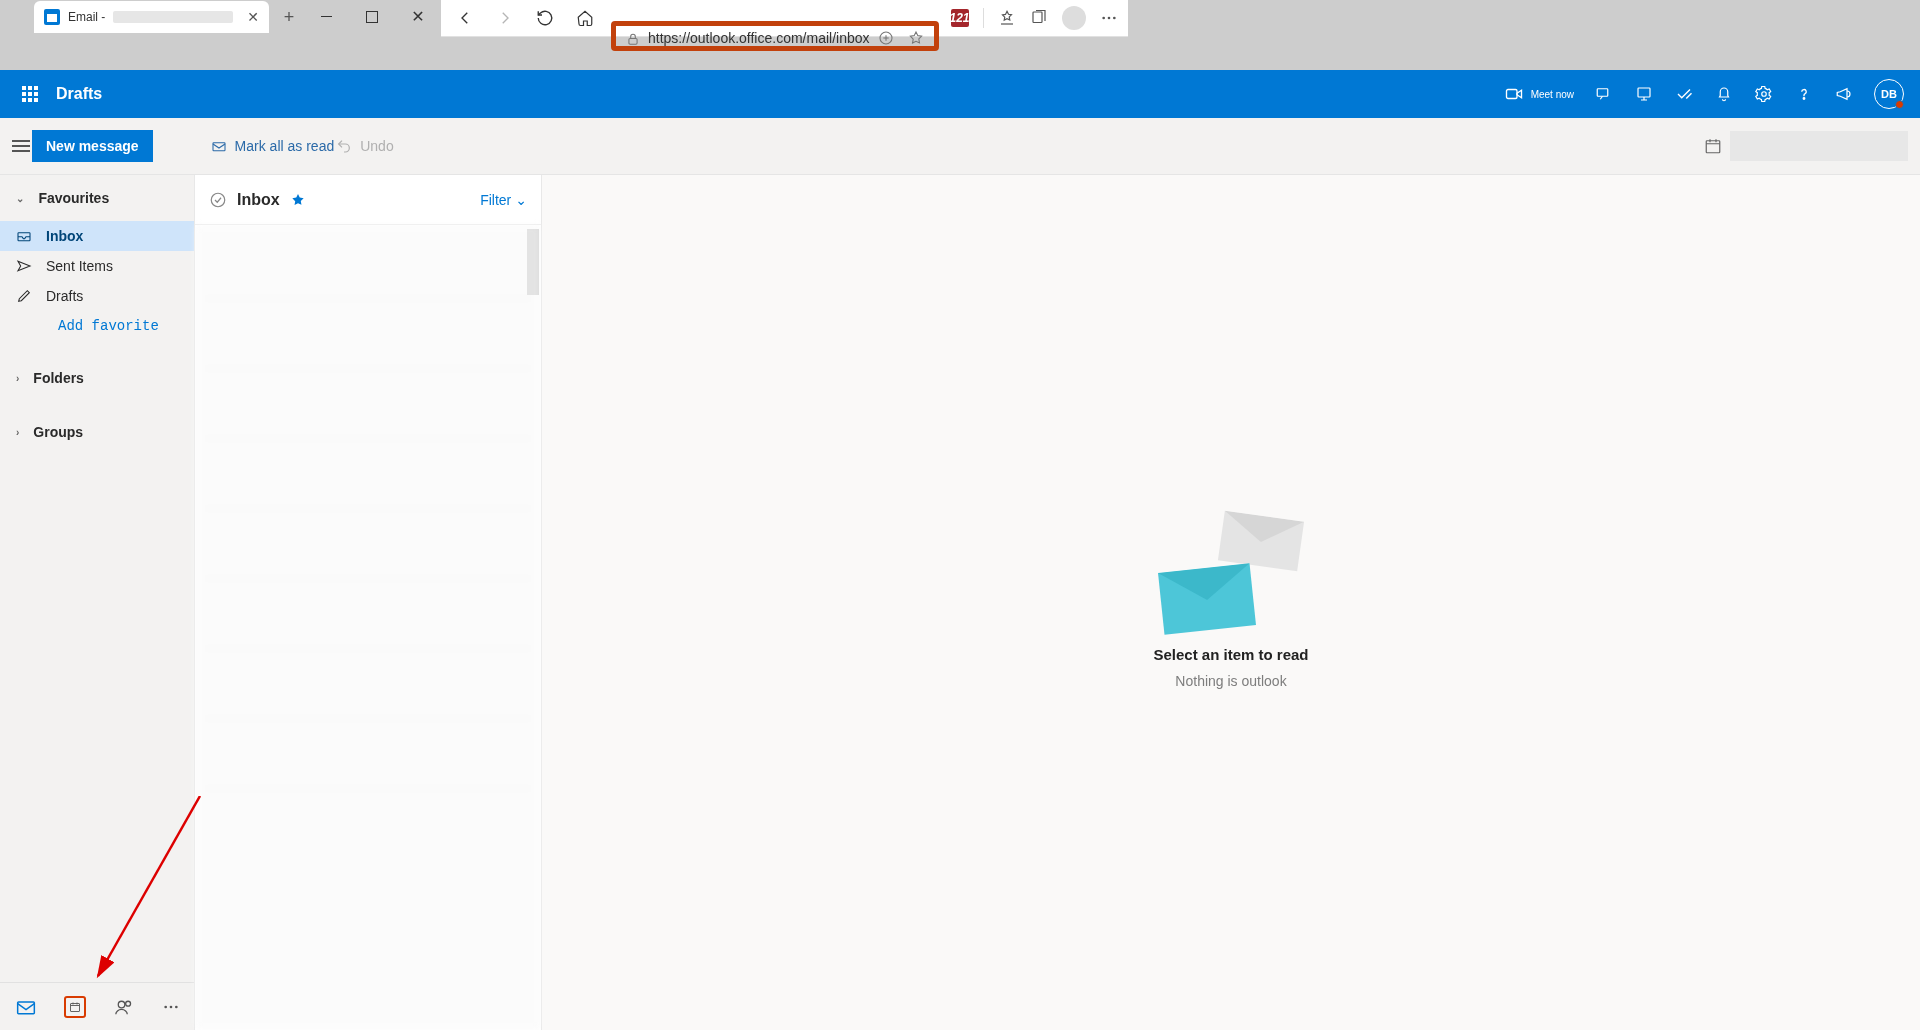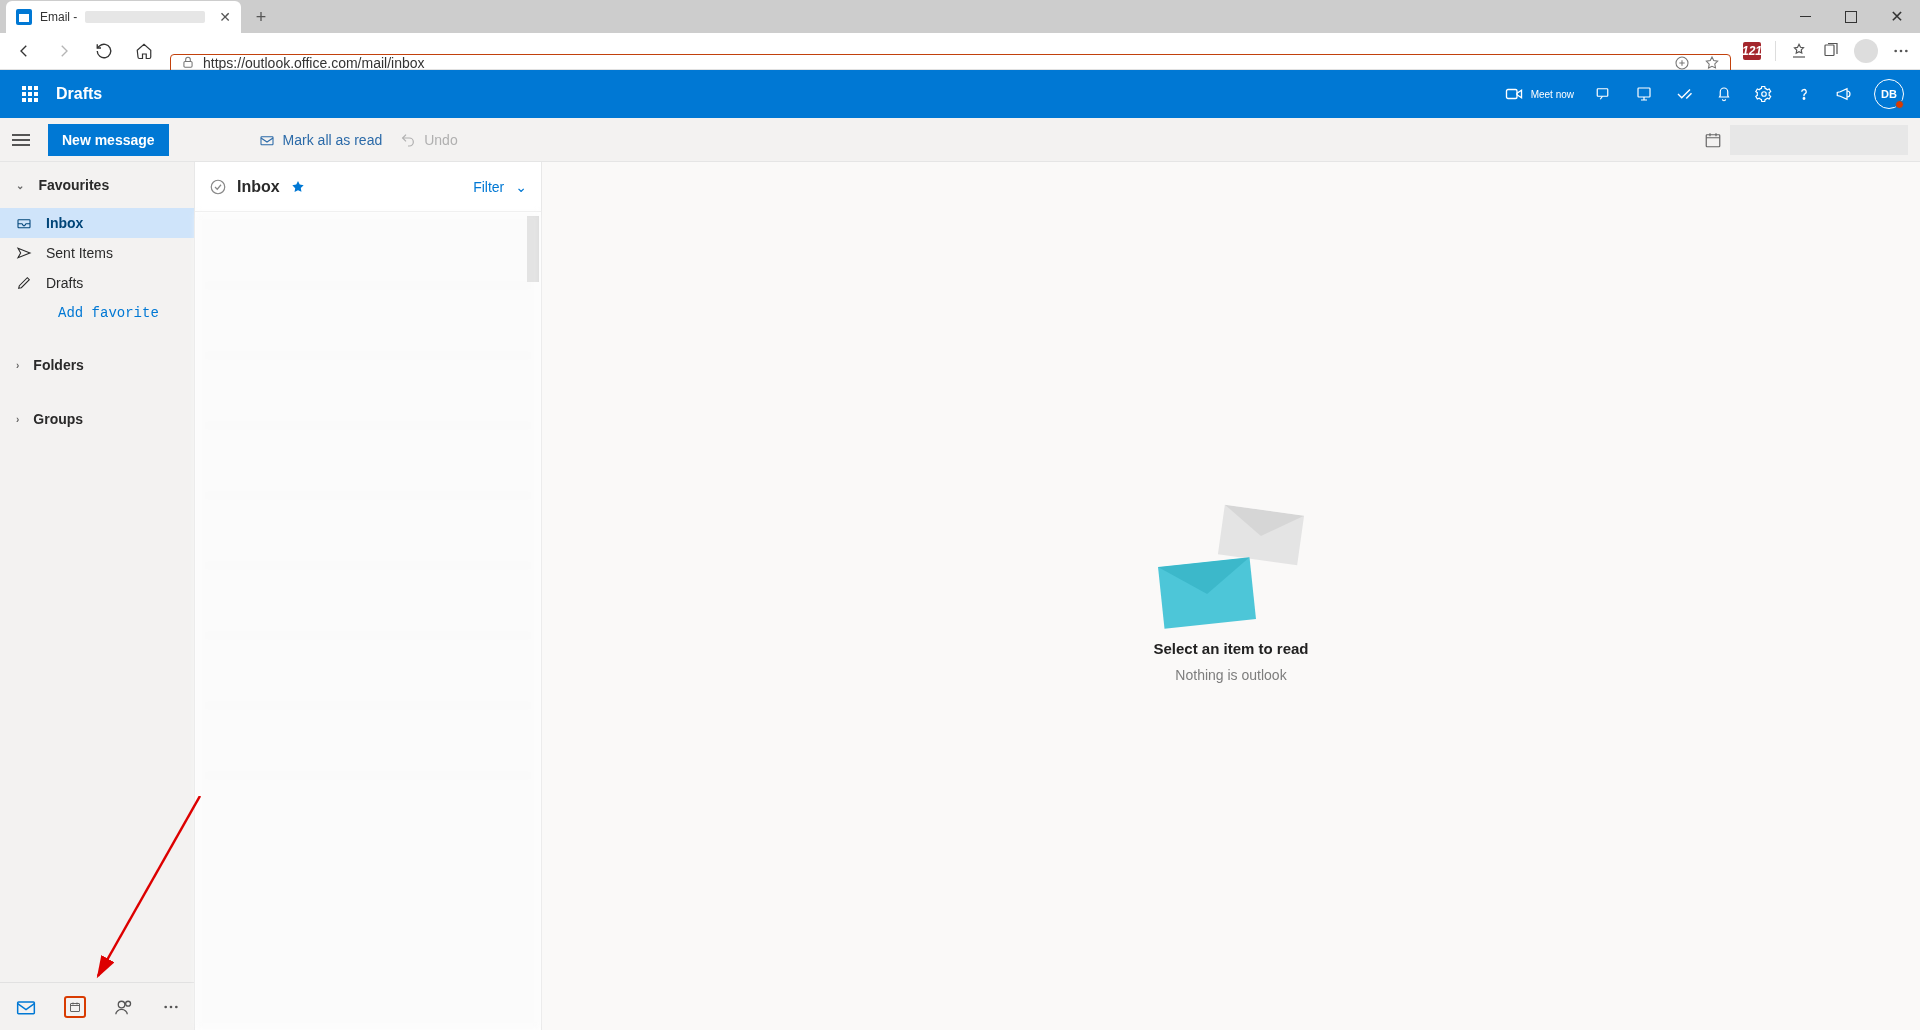--- a/index.html
+++ b/index.html
@@ -1,35 +1,35 @@
 <!DOCTYPE html>
 <html><head>
   <meta charset="utf-8">
   <style>
     * { box-sizing: border-box; margin: 0; padding: 0; font-family: 'Segoe UI', Arial, sans-serif; }
     body { width: 1920px; height: 1030px; overflow: hidden; background: #fff; display: flex; flex-direction: column; }
 
     
-    .browser-chrome { height: 70px; background: #cdcdcd; display: flex; flex-direction: column; }
+    .browser-chrome { height: 70px; background: #cdcdcd; display: flex; flex-direction: row; padding-left: 28px; }
     .tab-strip { height: 33px; display: flex; align-items: flex-end; padding-left: 6px; }
     .tab { background: #fff; height: 32px; width: 235px; border-radius: 6px 6px 0 0; display: flex; align-items: center; padding: 0 10px; font-size: 12px; color: #333; gap: 8px; }
     .tab-favicon { width:16px; height:16px; background:#0078d4; border-radius:2px; position:relative; }
     .tab-favicon::after{ content:""; position:absolute; inset:3px; background:#fff; clip-path: polygon(0 20%, 100% 20%, 100% 100%, 0 100%); }
     .tab-title-redact { background:#e6e6e6; height:12px; width:120px; border-radius:2px; }
     .tab-close{ margin-left:auto; font-size:14px;color:#555;}
     .new-tab { width:28px; height:28px; display:flex; align-items:center; justify-content:center; font-size:18px; color:#555; margin-left:6px; margin-bottom:2px; cursor:pointer;}
     .window-ctrls { margin-left:auto; display:flex; height:33px; }
     .wctrl{ width:46px; display:flex; align-items:center; justify-content:center; color:#333;}
     .wctrl.min::before{content:""; width:11px; height:1px; background:#333;}
     .wctrl.max::before{content:""; width:10px; height:10px; border:1px solid #333;}
     .wctrl.cls{ font-size:16px; }
     .nav-bar { background:#fff; height:37px; display:flex; align-items:center; padding: 0 10px; gap:12px; border-bottom:1px solid #e1e1e1; }
     .nav-btn{ width:28px; height:28px; display:flex; align-items:center; justify-content:center; color:#333; cursor:pointer;}
     .nav-btn.disabled{ color:#b5b5b5; }
-    .addr-wrap{ flex:1; height:30px; border:1px solid #c2410c; border-radius:4px; display:flex; align-items:flex-start; padding:0 10px; gap:8px; color:#555;margin-top:35px;}
+    .addr-wrap{ flex:1; height:30px; border:5px solid #c2410c; border-radius:4px; display:flex; align-items:flex-end; padding:0 10px; gap:8px; color:#555;margin-top:35px;}
     .addr-text{ font-size:14px; color:#333; }
     .addr-right{ margin-left:auto; display:flex; gap:14px; align-items:center; color:#666;}
     .ext-icons{ display:flex; gap:14px; align-items:center;}
     .ext-cal{ width:18px; height:18px; background:#a4262c; color:#fff; font-size:8px; display:flex; flex-direction:column; align-items:center; justify-content:center; border-radius:2px; font-weight:600;}
     .ext-cal .num{font-size:12px; line-height:1;font-style:italic;}
     .avatar-sm{ width:24px;height:24px;border-radius:50%;background:#ddd;}
     .ext-sep{ width:1px; height:20px; background:#ddd;}
 
     
     .owa-header{ height:48px; background:#0078d4; display:flex; align-items:center; padding:0 10px; color:#fff;}
@@ -40,21 +40,21 @@
     .search-box{ width:350px; height:32px; background:#8ebff1; border-radius:3px; display:flex; align-items:center; padding:0 12px; gap:10px; color:#fff;}
     .search-box input{ background:transparent; border:none; outline:none; color:#fff; font-size:14px; width:100%;}
     .search-box input::placeholder{ color:#e8f2fc; }
     .hdr-right{ margin-left:auto; display:flex; align-items:center; gap:20px; padding-right:6px;}
     .hdr-icon{ width:20px; height:20px; display:flex; align-items:center; justify-content:center; }
     .meet-now{ display:flex; align-items:center; gap:8px; font-size:10px;}
     .avatar-badge{ position:relative; width:30px;height:30px;border:1px solid #fff; border-radius:50%; display:flex;align-items:center;justify-content:center; font-size:11px; font-weight:600;}
     .avatar-badge .dot{ position:absolute; bottom:-1px; right:-1px; width:9px;height:9px;background:#d83b01;border-radius:50%; border:1px solid #0078d4;}
 
     
-    .cmd-bar{ height:44px; background:#f3f2f1; border-bottom:1px solid #e5e5e5; display:flex; align-items:center; padding:0 12px; gap:18px;}
+    .cmd-bar{ height:57px; background:#f3f2f1; border-bottom:1px solid #e5e5e5; display:flex; align-items:center; padding:0 12px; gap:2px;}
     .hamburger{ display:flex; flex-direction:column; gap:3px; width:18px;}
     .hamburger span{height:2px;background:#555;}
     .new-msg{ background:#0078d4; color:#fff; height:32px; padding:0 14px; font-size:14px; font-weight:600; display:flex; align-items:center; border:none; cursor:pointer;}
     .cmd-btn{ display:flex; align-items:center; gap:8px; color:#2b6aa8; font-size:14px; cursor:pointer;}
     .cmd-btn.disabled{ color:#b0b0b0; }
     .cmd-right{ margin-left:auto; display:flex; align-items:center; gap:8px;}
     .cal-redact{ width:178px; height:30px; background:#e7e7e7;}
 
     
     .main{ flex:1; display:flex; background:#faf9f8; min-height:0;}
@@ -68,21 +68,21 @@
 
     .bottom-nav{ height:48px; border-top:1px solid #e1e1e1; display:flex; align-items:center; padding:0 16px; gap:28px; position:relative;}
     .bn-icon{ width:22px;height:22px; display:flex;align-items:center;justify-content:center; color:#555;}
     .bn-icon.mail{ color:#0078d4;}
     .bn-icon.calendar{ border:2px solid #d83b01; padding:3px; border-radius:3px; }
 
     
     .msg-list{ width:348px; background:#fff; border-left:1px solid #e8e8e8; border-right:1px solid #e8e8e8; display:flex; flex-direction:column; position:relative;}
     .list-header{ height:50px; display:flex; align-items:center; padding:0 14px; gap:10px; border-bottom:1px solid #eee;}
     .list-title{ font-size:16px; font-weight:600; color:#2a2a2a;}
-    .filter{ margin-left:auto; color:#0078d4; font-size:14px; display:flex; align-items:center; gap:11px;}
+    .filter{ margin-left:auto; color:#0078d4; font-size:14px; display:flex; align-items:center; gap:4px;}
     .blur-area{ flex:1; background: linear-gradient(#f8f8f8, #f8f8f8); filter: blur(3px); opacity:.5; padding:10px;}
     .blur-item{ height:64px; border-bottom:1px solid #eee; margin-bottom:6px;}
     .mini-scroll{ position:absolute; right:2px; top:54px; width:12px; height:66px; background:#cfcfcf; border-radius:0px;}
 
     
     .reading{ flex:1; display:flex; align-items:center; justify-content:center; flex-direction:column; gap:10px; background:#faf9f8; position:relative;}
     .env-illustration{ position:relative; width:140px; height:120px;}
     .envB{ position:absolute; right:0; top:0; width:80px; height:50px; background:#e4e4e4; transform:rotate(8deg);}
     .envB::before{content:"";position:absolute;top:0;left:0;right:0;height:26px;background:#d6d6d6;clip-path:polygon(0 0,100% 0,50% 100%);}
     .envA{ position:absolute; left:0; bottom:6px; width:92px; height:62px; background:#4dc6d8; transform:rotate(-6deg);}

